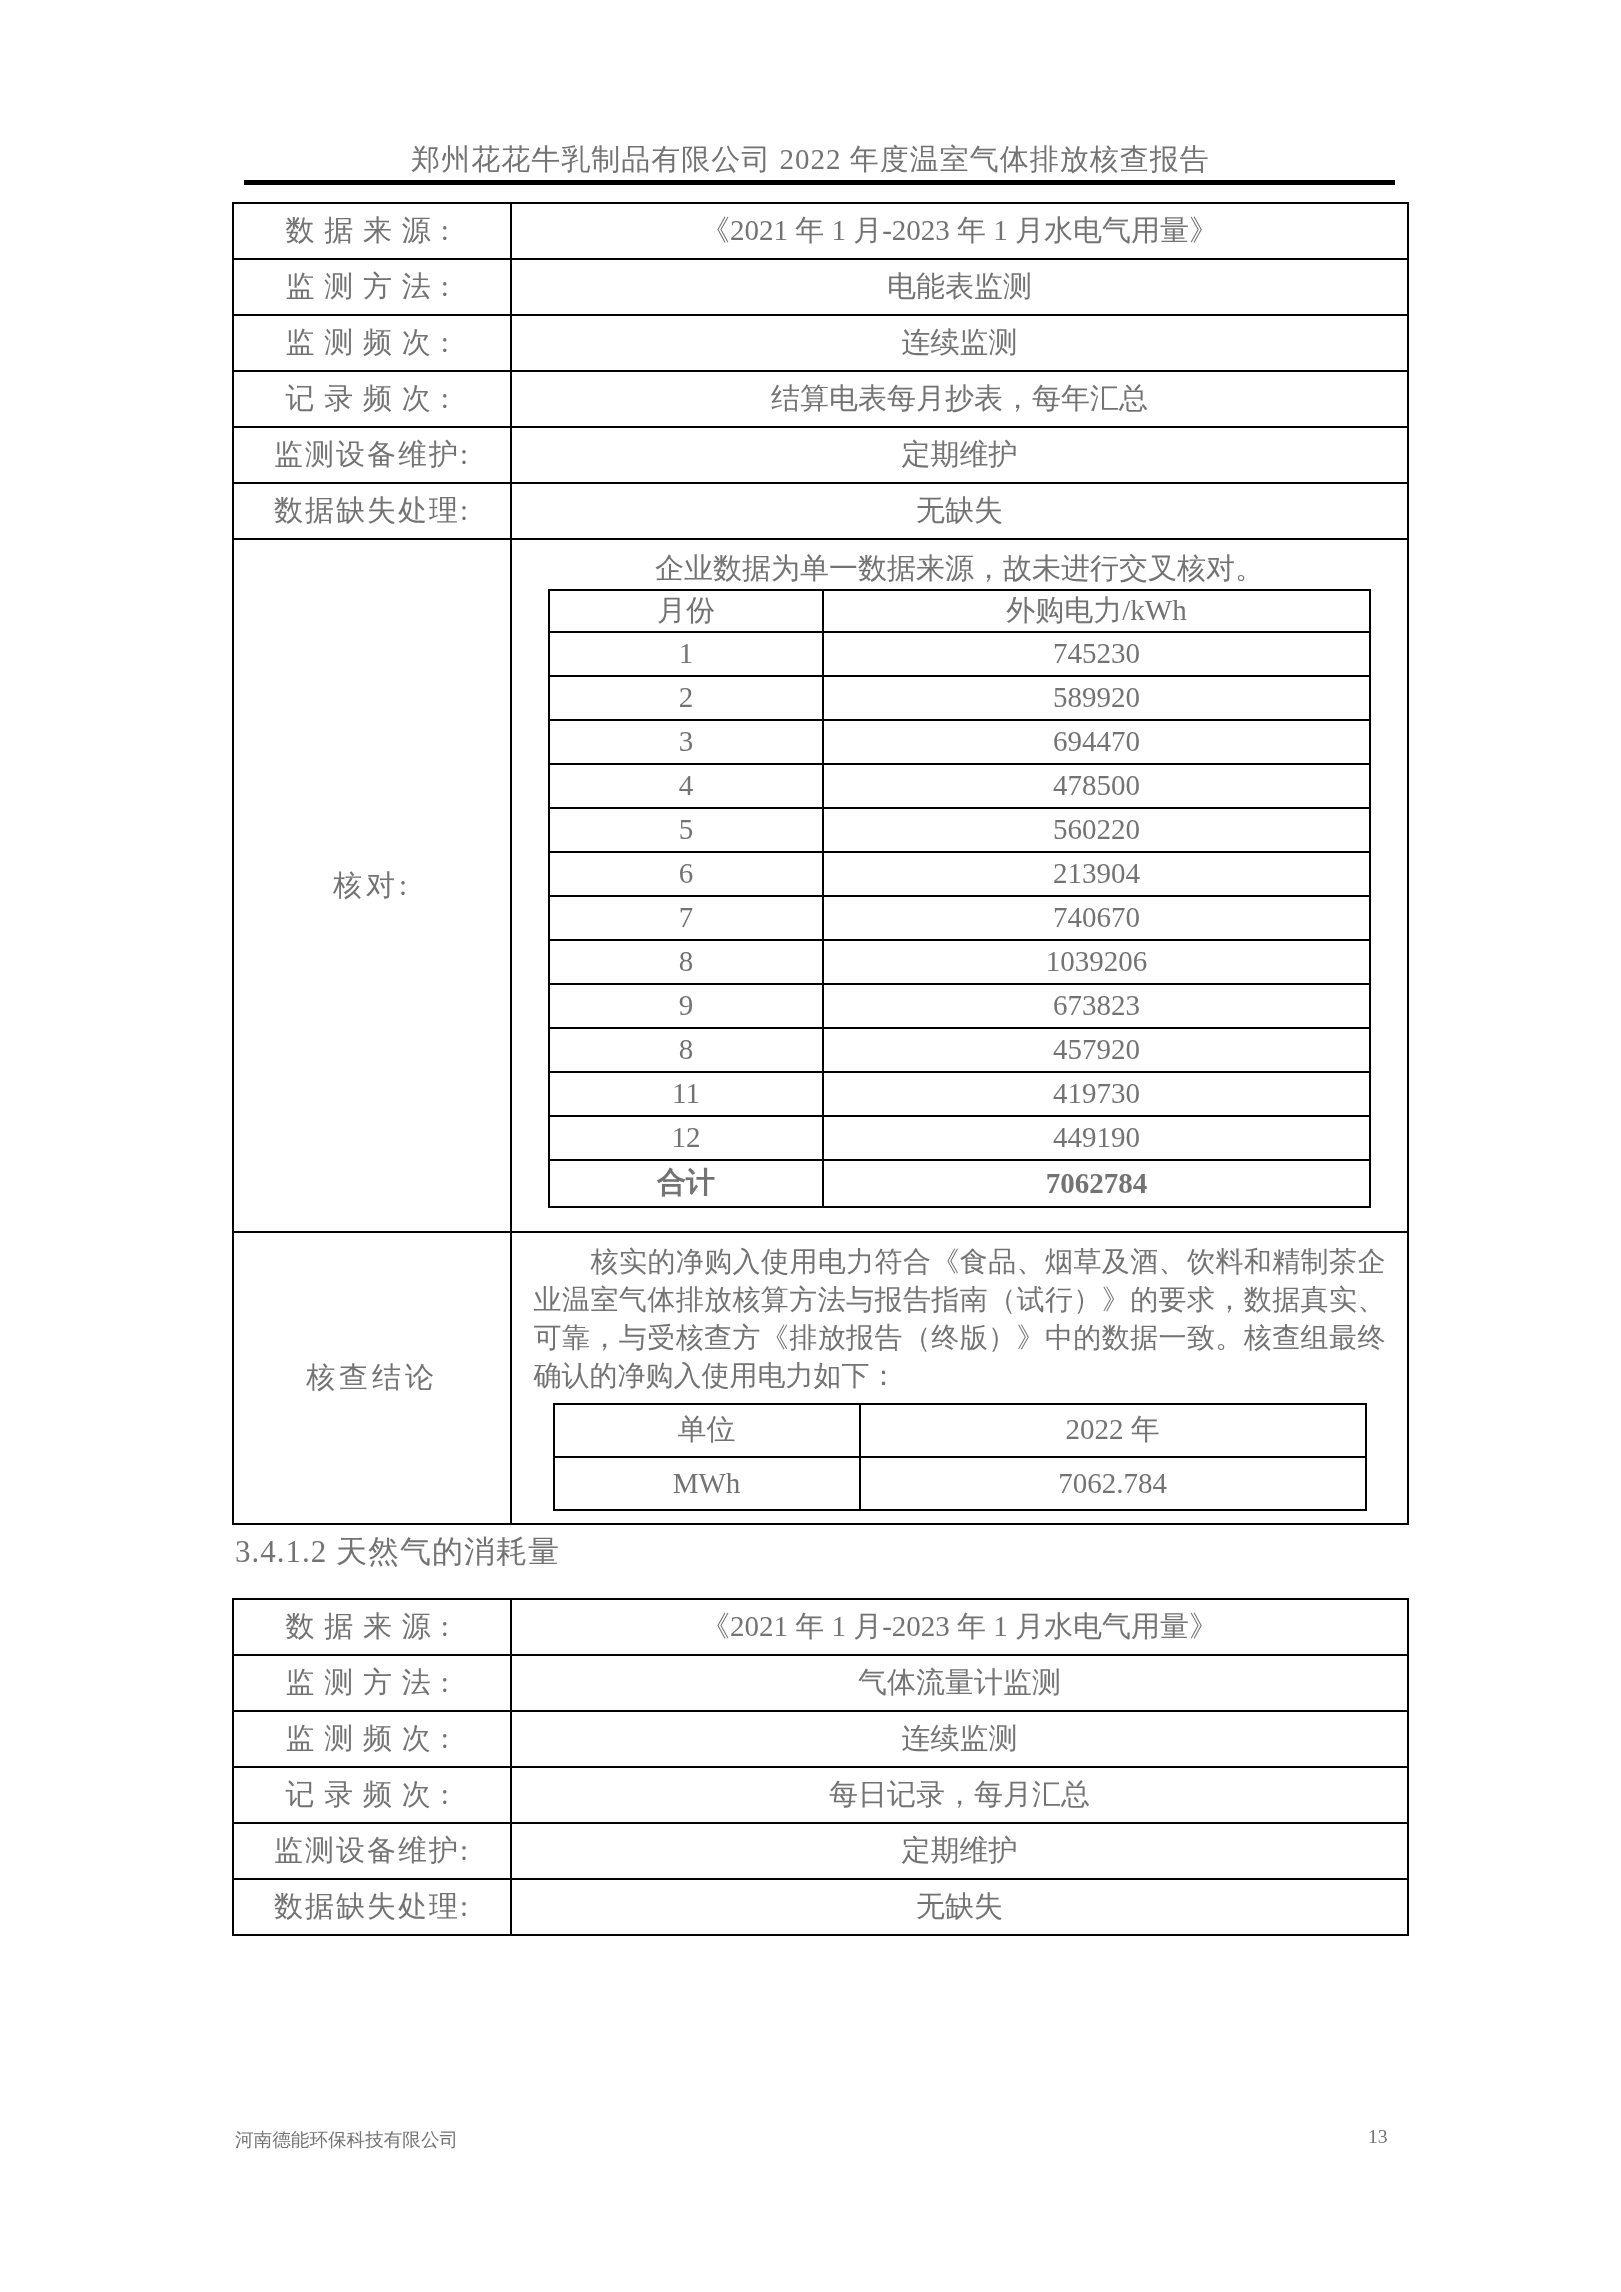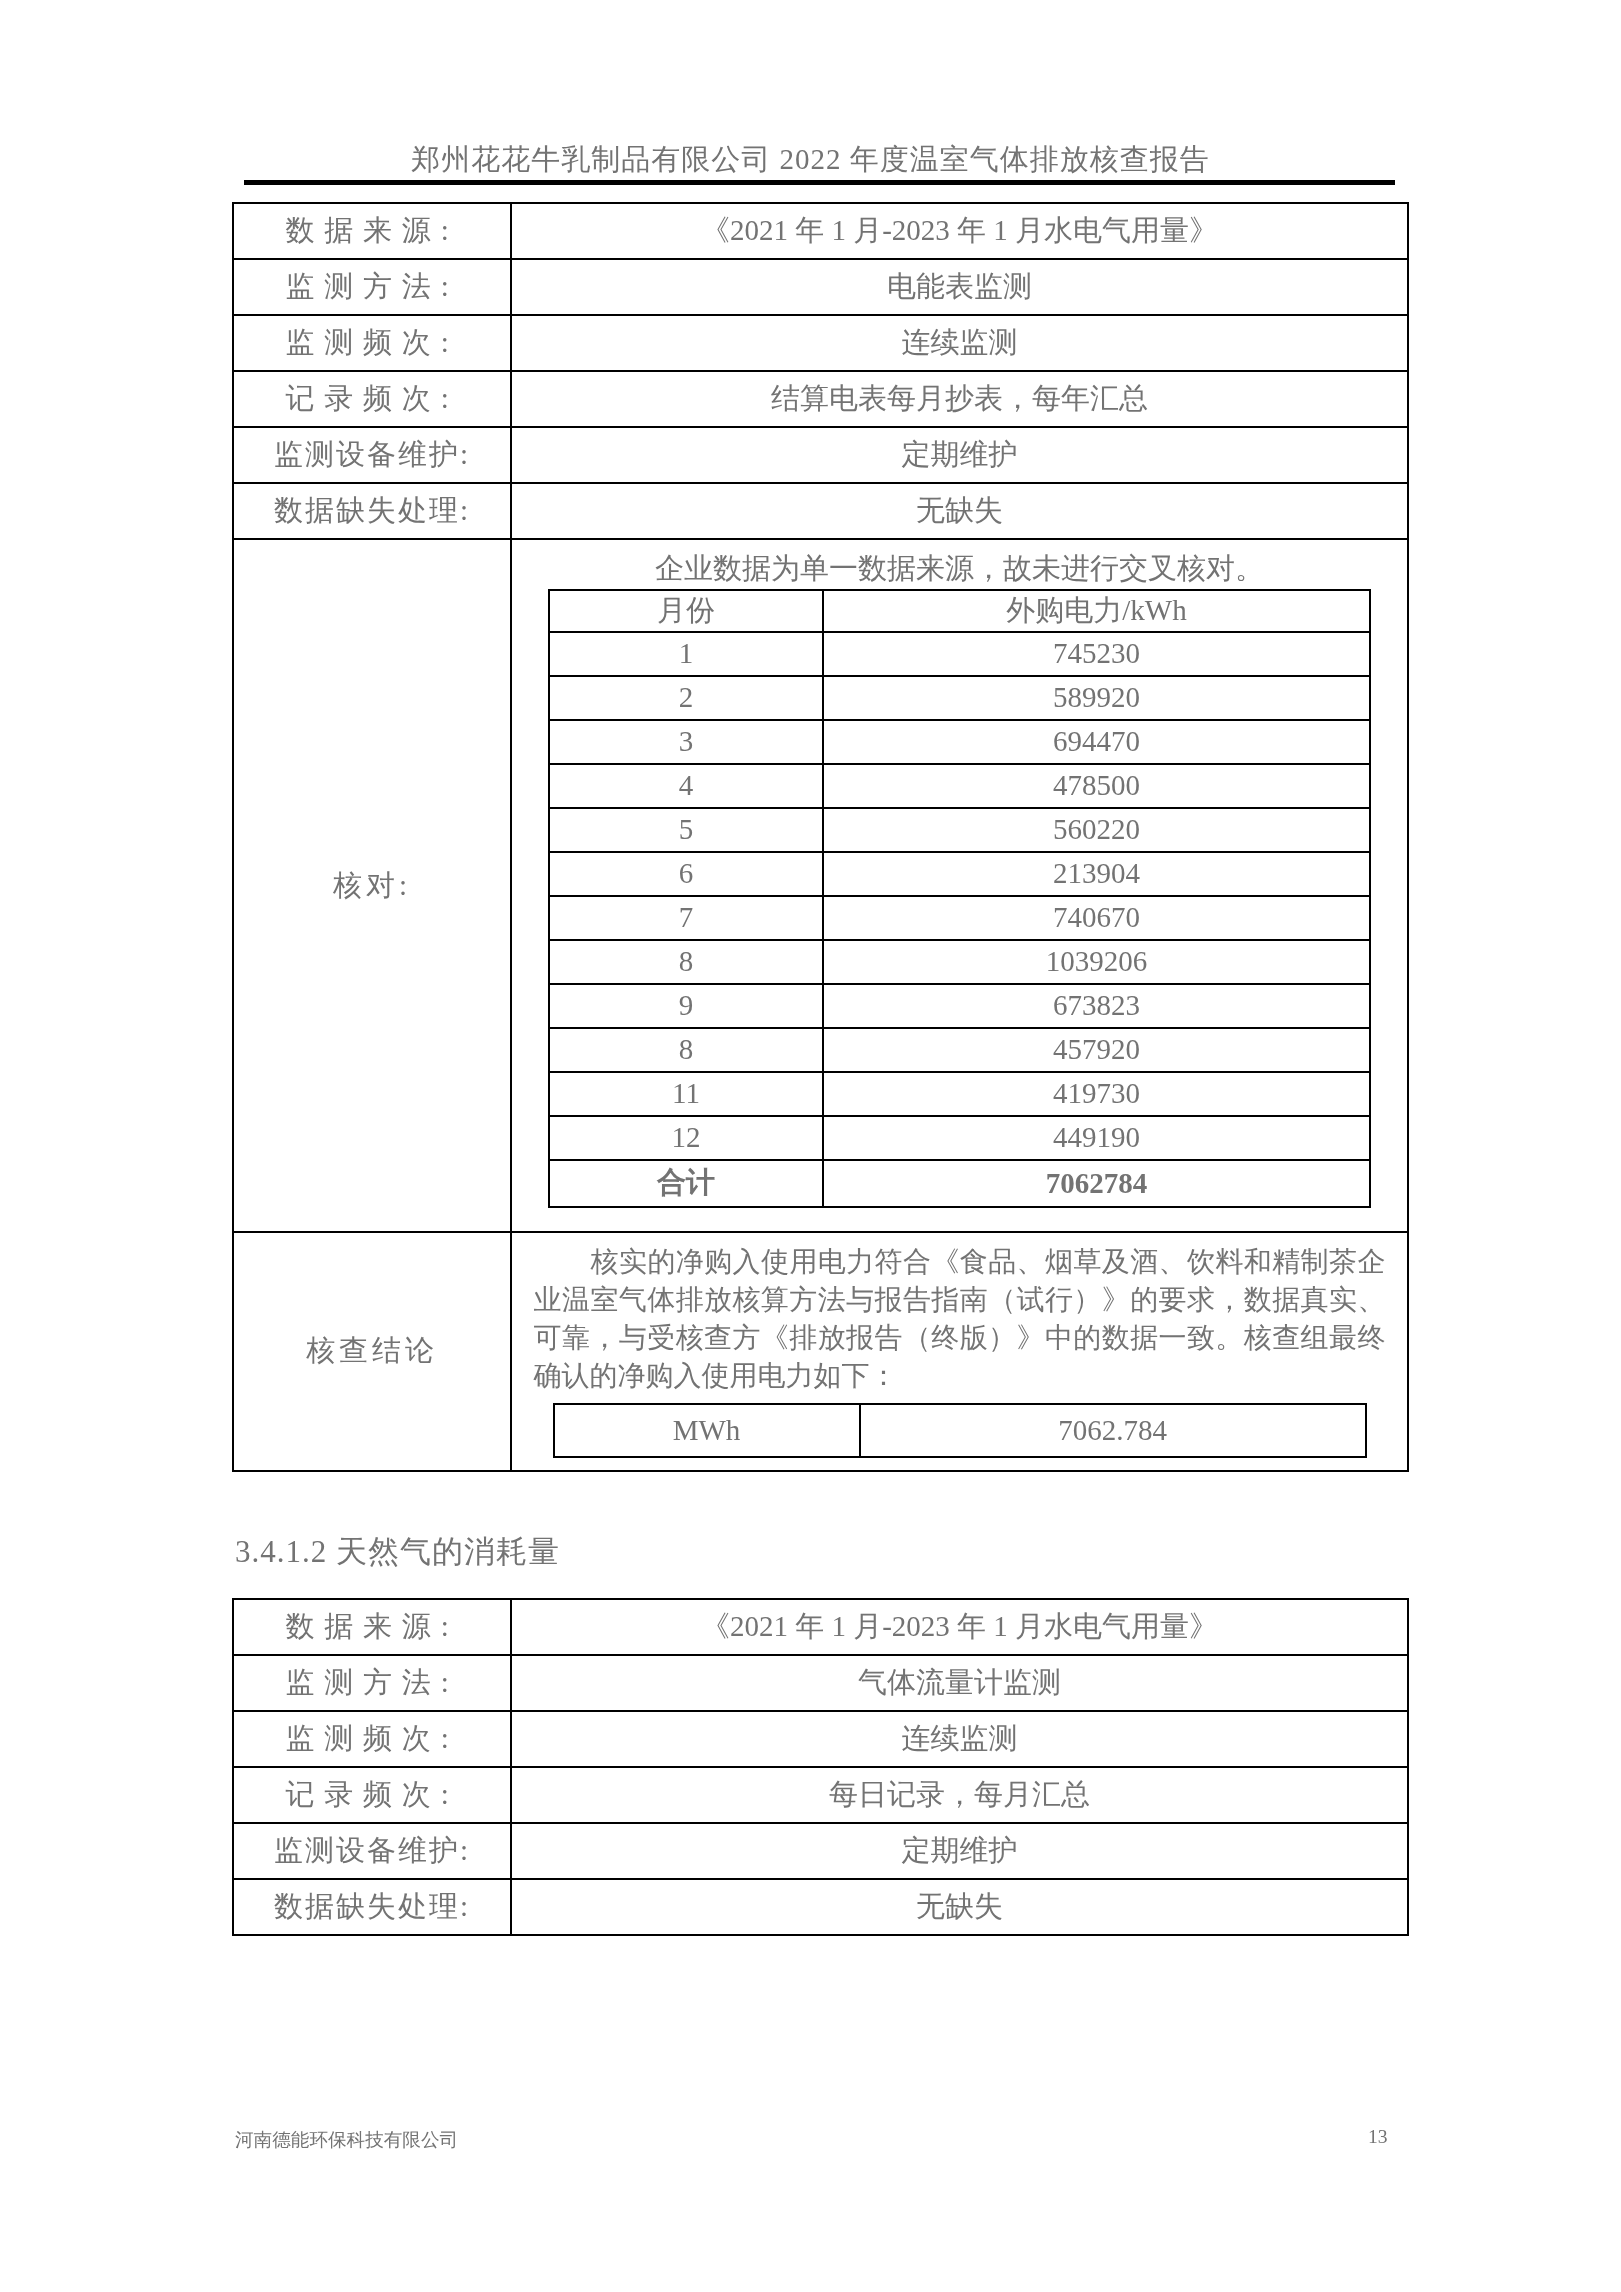--- a/index.html
+++ b/index.html
@@ -196,20 +196,24 @@
       <tr>
         <td class="label-cell ls-mid">核查结论</td>
         <td class="conclusion-cell">
           <p class="conclusion-text">核实的净购入使用电力符合《食品、烟草及酒、饮料和精制茶企业温室气体排放核算方法与报告指南（试行）》的要求，数据真实、可靠，与受核查方《排放报告（终版）》中的数据一致。核查组最终确认的净购入使用电力如下：</p>
           <table class="t-inner t-verified">
             <colgroup>
                 <col class="col-unit">
                 <col class="col-year">
               </colgroup>
             <tbody>
+              <tr class="inner-head">
+                <td>单位</td>
+                <td>2022 年</td>
+              </tr>
               <tr>
                 <td>MWh</td>
                 <td>7062.784</td>
               </tr>
             </tbody>
           </table>
         </td>
       </tr>
     </tbody>
   </table>

